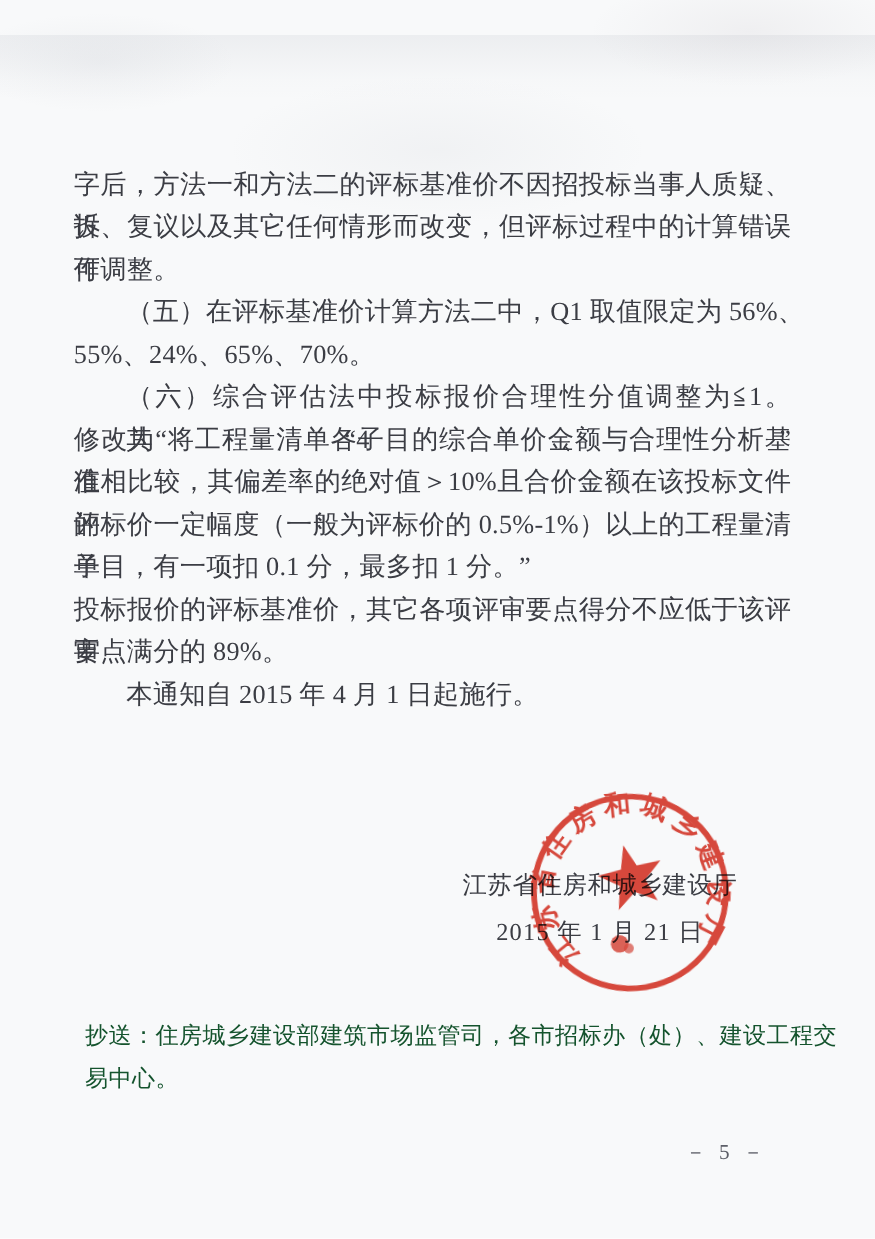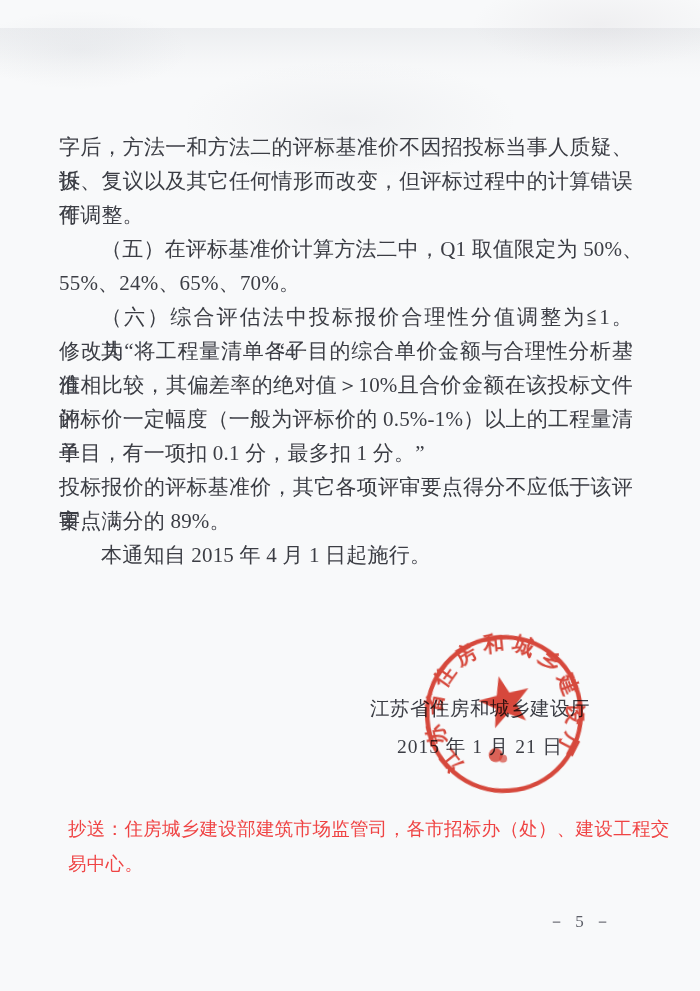--- a/index.html
+++ b/index.html
@@ -56,21 +56,21 @@
     mix-blend-mode:multiply;
     opacity:0.92;
     transform:rotate(-4deg);
     filter:blur(0.35px);
   }
 
   .cc-block{
     position:absolute;left:68px;top:812px;width:560px;
     font-size:18.5px;line-height:35px;
     letter-spacing:0.3px;
-    color:#ef4444;
+    color:#14532d;
   }
   .cc-block .line{height:35px;}
 
   .page-number{
     position:absolute;right:86px;top:910px;
     font-size:17px;color:#5d5f68;letter-spacing:3px;white-space:nowrap;
   }
 </style>
 </head>
 <body>
@@ -82,21 +82,21 @@
   <div class="noise-spot-b"></div>
   <div class="noise-spot-c"></div>
 
   <div class="body-text">
     <div class="paragraph">
       <div class="line full">字后，方法一和方法二的评标基准价不因招投标当事人质疑、投</div>
       <div class="line full">诉、复议以及其它任何情形而改变，但评标过程中的计算错误可</div>
       <div class="line">作调整。</div>
     </div>
     <div class="paragraph">
-      <div class="line indent">（五）在评标基准价计算方法二中，Q1 取值限定为 50%、</div>
+      <div class="line indent">（五）在评标基准价计算方法二中，Q1 取值限定为 56%、</div>
       <div class="line">55%、24%、65%、70%。</div>
     </div>
     <div class="paragraph">
       <div class="line indent full">（六）综合评估法中投标报价合理性分值调整为≦1。其“4、”</div>
       <div class="line full">修改为“将工程量清单各子目的综合单价金额与合理性分析基准</div>
       <div class="line full">值相比较，其偏差率的绝对值＞10%且合价金额在该投标文件的</div>
       <div class="line full">评标价一定幅度（一般为评标价的 0.5%-1%）以上的工程量清单</div>
       <div class="line">子目，有一项扣 0.1 分，最多扣 1 分。”</div>
     </div>
     <div class="paragraph">

